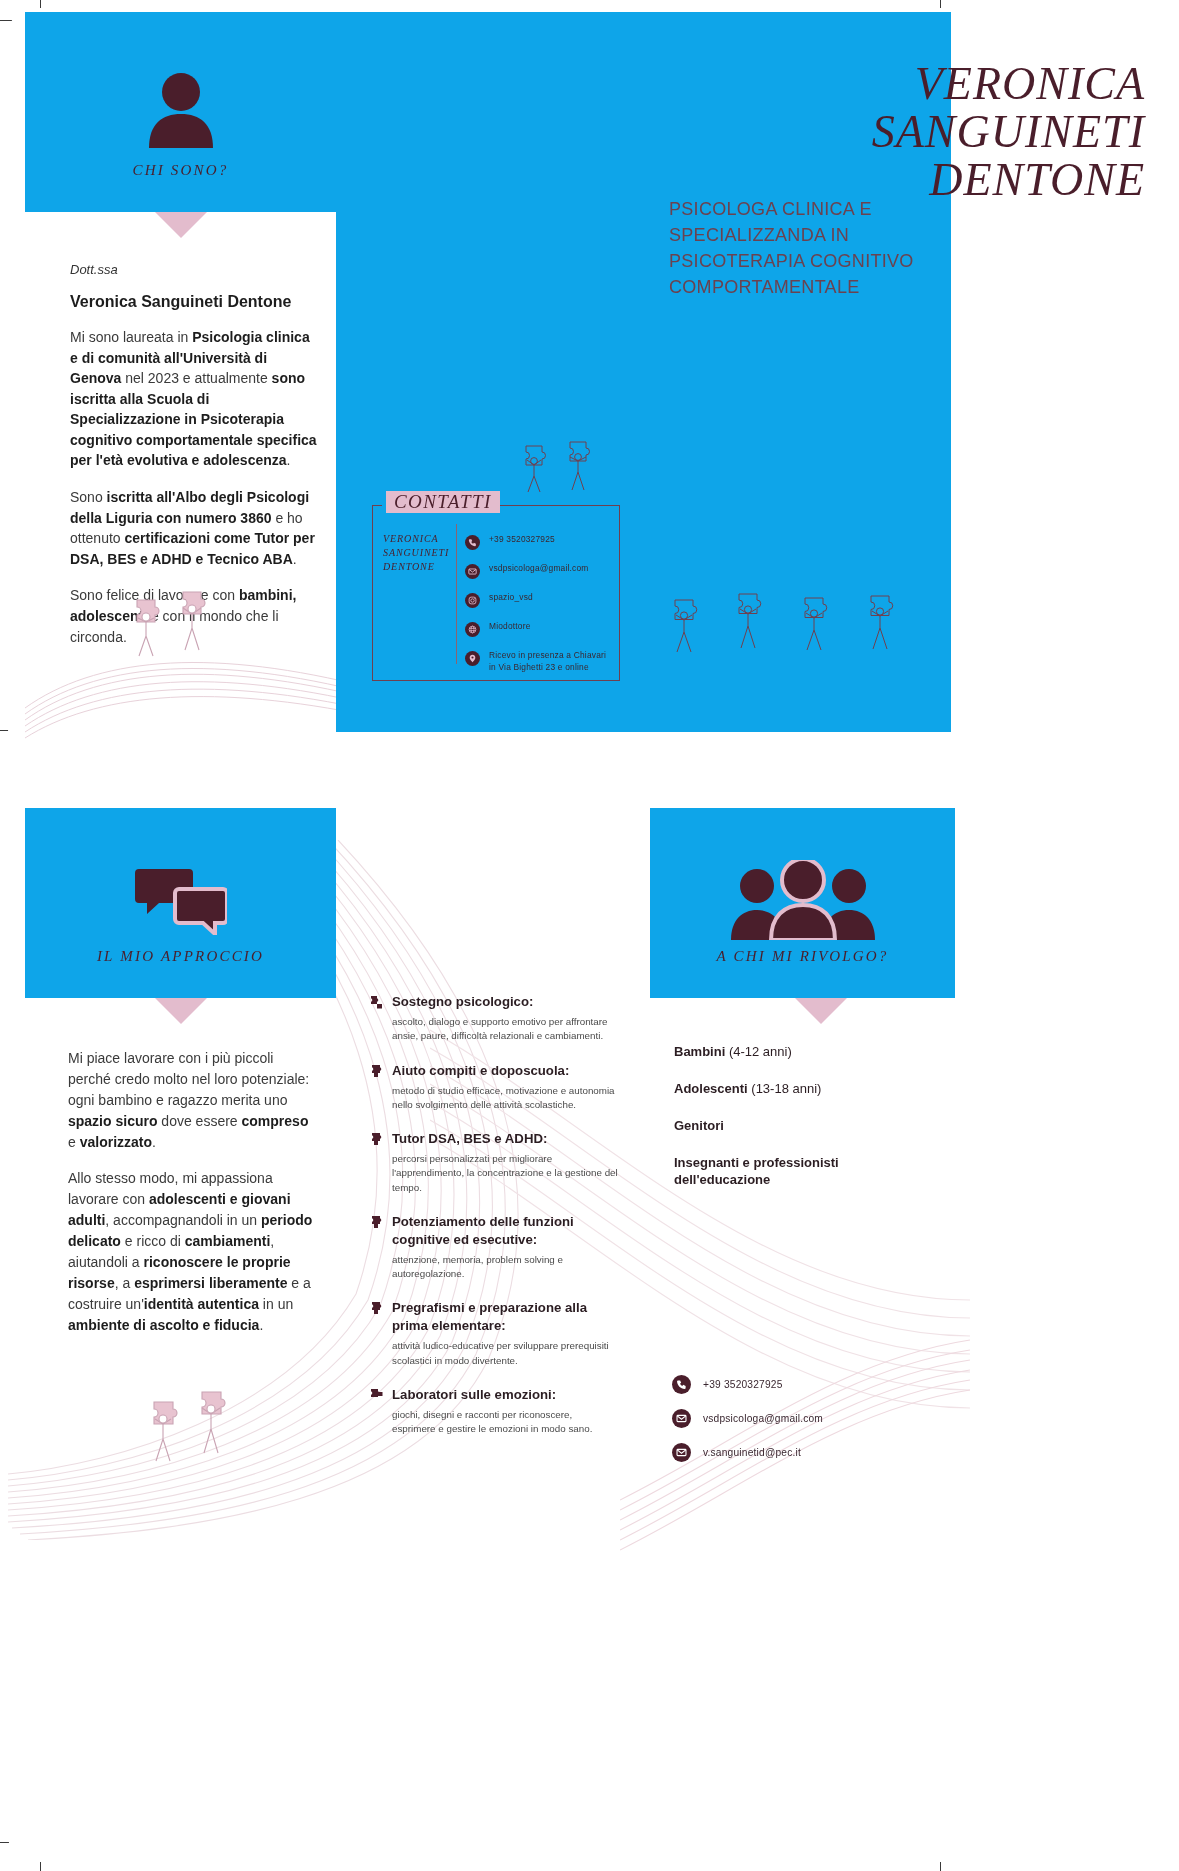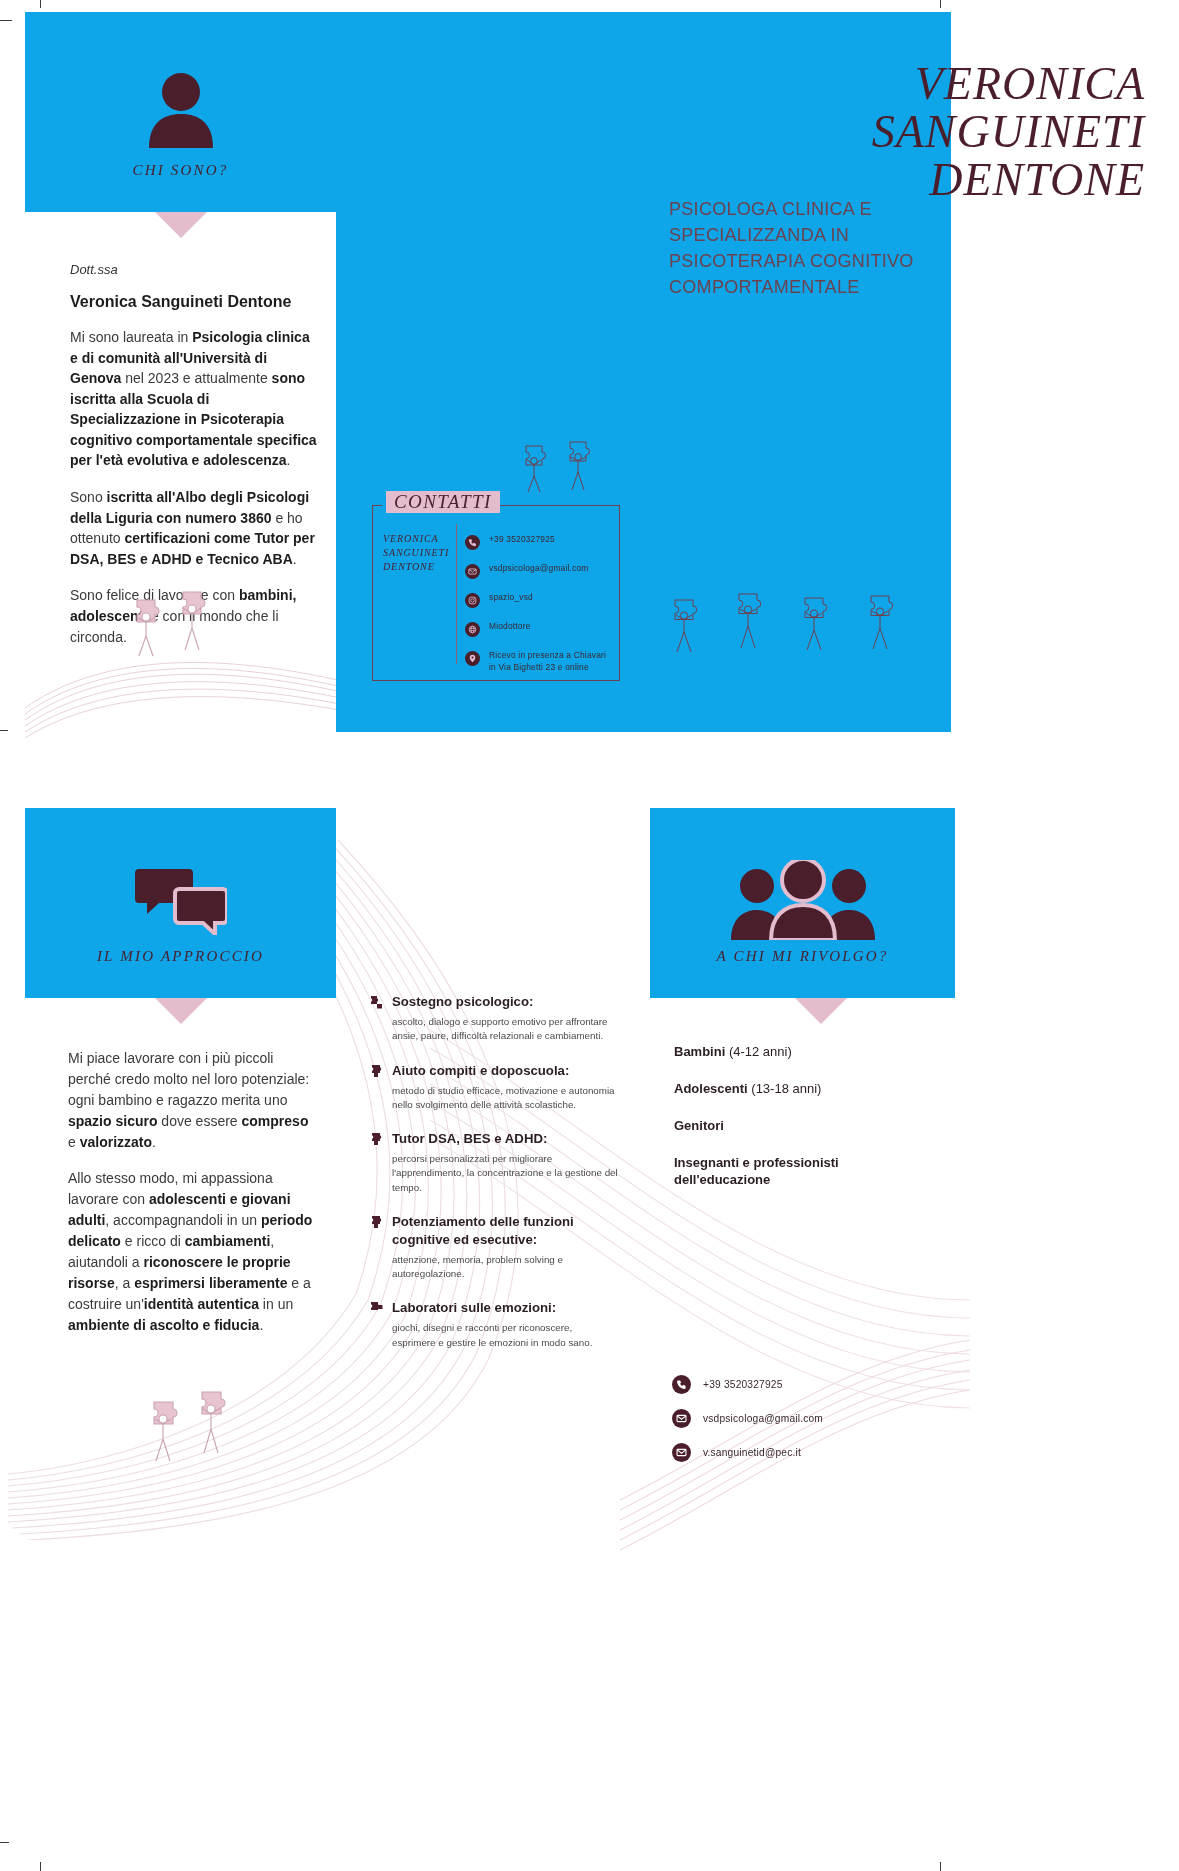--- a/index.html
+++ b/index.html
@@ -392,20 +392,29 @@
   <div class="svc">
     <span class="svc-bullet"><svg width="13" height="14" viewBox="0 0 13 14" fill="#4a1e2b">
           <path d="M2,1 h8 v2.2 a1.9,1.9 0 0 1 0,3.6 v2.2 h-8 v-2.2 a1.9,1.9 0 0 0 0,-3.6 z M4,9 h4 v4 h-4 z"></path>
         </svg></span>
     <span class="svc-body">
       <span class="svc-title">Potenziamento delle funzioni cognitive ed esecutive:</span>
       <span class="svc-desc" style="display:block">attenzione, memoria, problem solving e autoregolazione.</span>
     </span>
   </div>
   <div class="svc">
+    <span class="svc-bullet"><svg width="13" height="14" viewBox="0 0 13 14" fill="#4a1e2b">
+          <path d="M2,1 h8 v2.2 a1.9,1.9 0 0 1 0,3.6 v2.2 h-8 v-2.2 a1.9,1.9 0 0 0 0,-3.6 z M4,9 h4 v4 h-4 z"></path>
+        </svg></span>
+    <span class="svc-body">
+      <span class="svc-title">Pregrafismi e preparazione alla prima elementare:</span>
+      <span class="svc-desc" style="display:block">attività ludico-educative per sviluppare prerequisiti scolastici in modo divertente.</span>
+    </span>
+  </div>
+  <div class="svc">
     <span class="svc-bullet"><svg width="14" height="14" viewBox="0 0 14 14" fill="#4a1e2b">
           <path d="M1,1 h7 v2.2 a1.9,1.9 0 0 1 0,3.6 v2.2 h-7 v-2.2 a1.9,1.9 0 0 0 0,-3.6 z M8,4 h4.5 v4 h-4.5 z"></path>
         </svg></span>
     <span class="svc-body">
       <span class="svc-title">Laboratori sulle emozioni:</span>
       <span class="svc-desc" style="display:block">giochi, disegni e racconti per riconoscere, esprimere e gestire le emozioni in modo sano.</span>
     </span>
   </div>
 </div>
 

